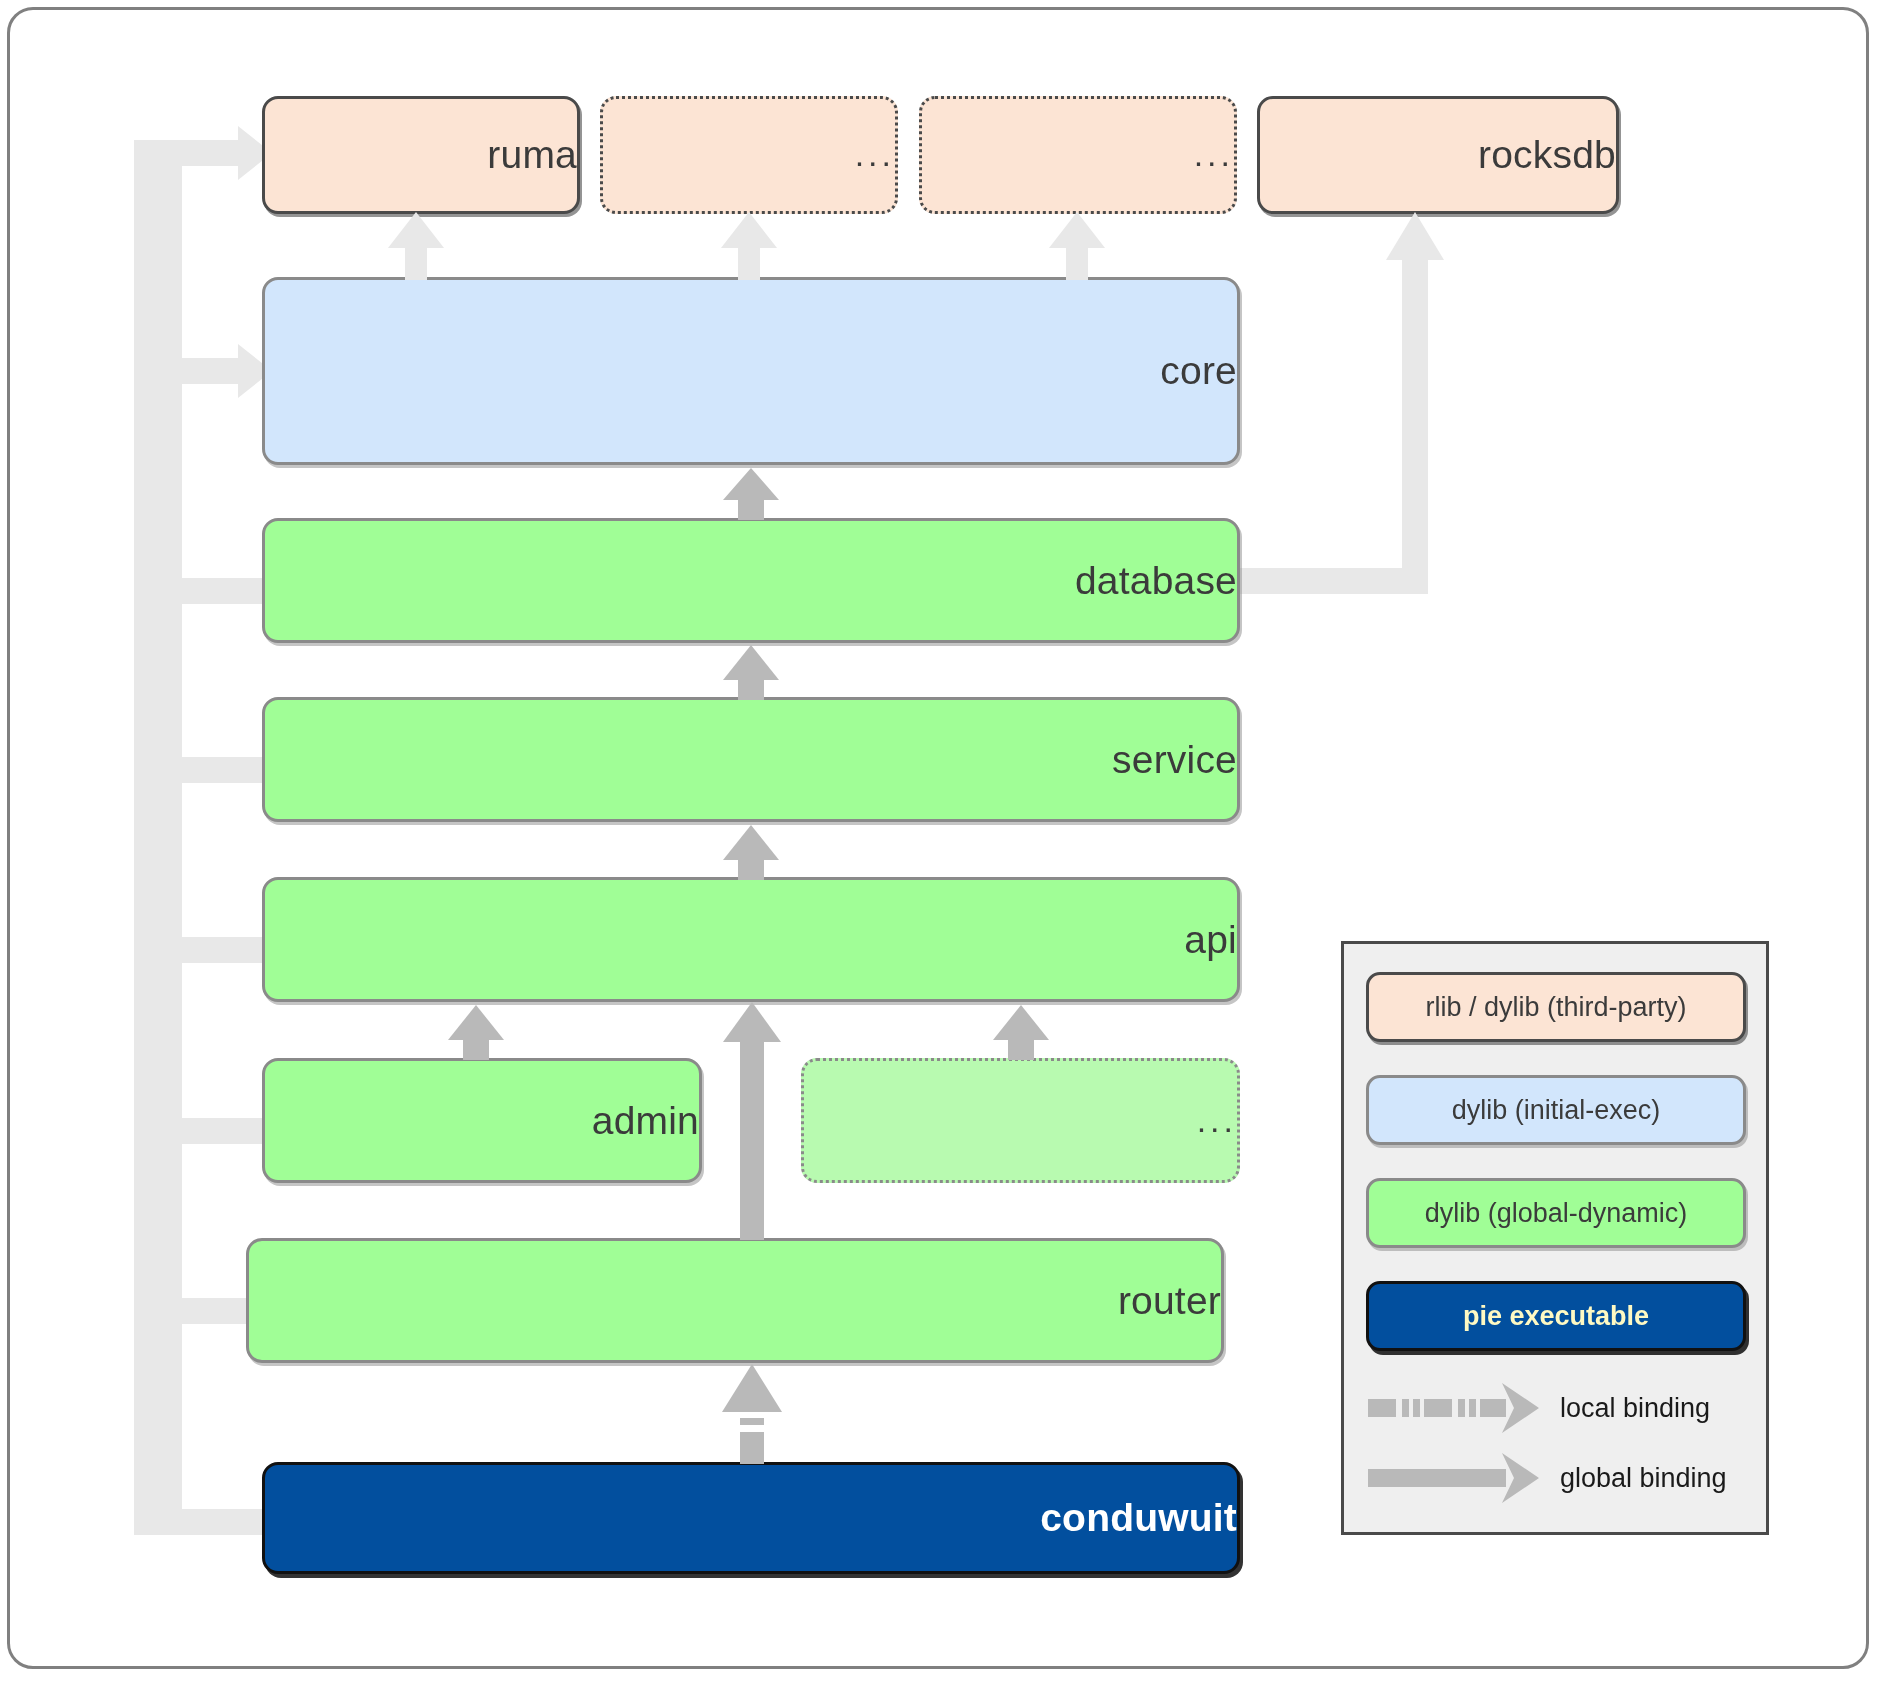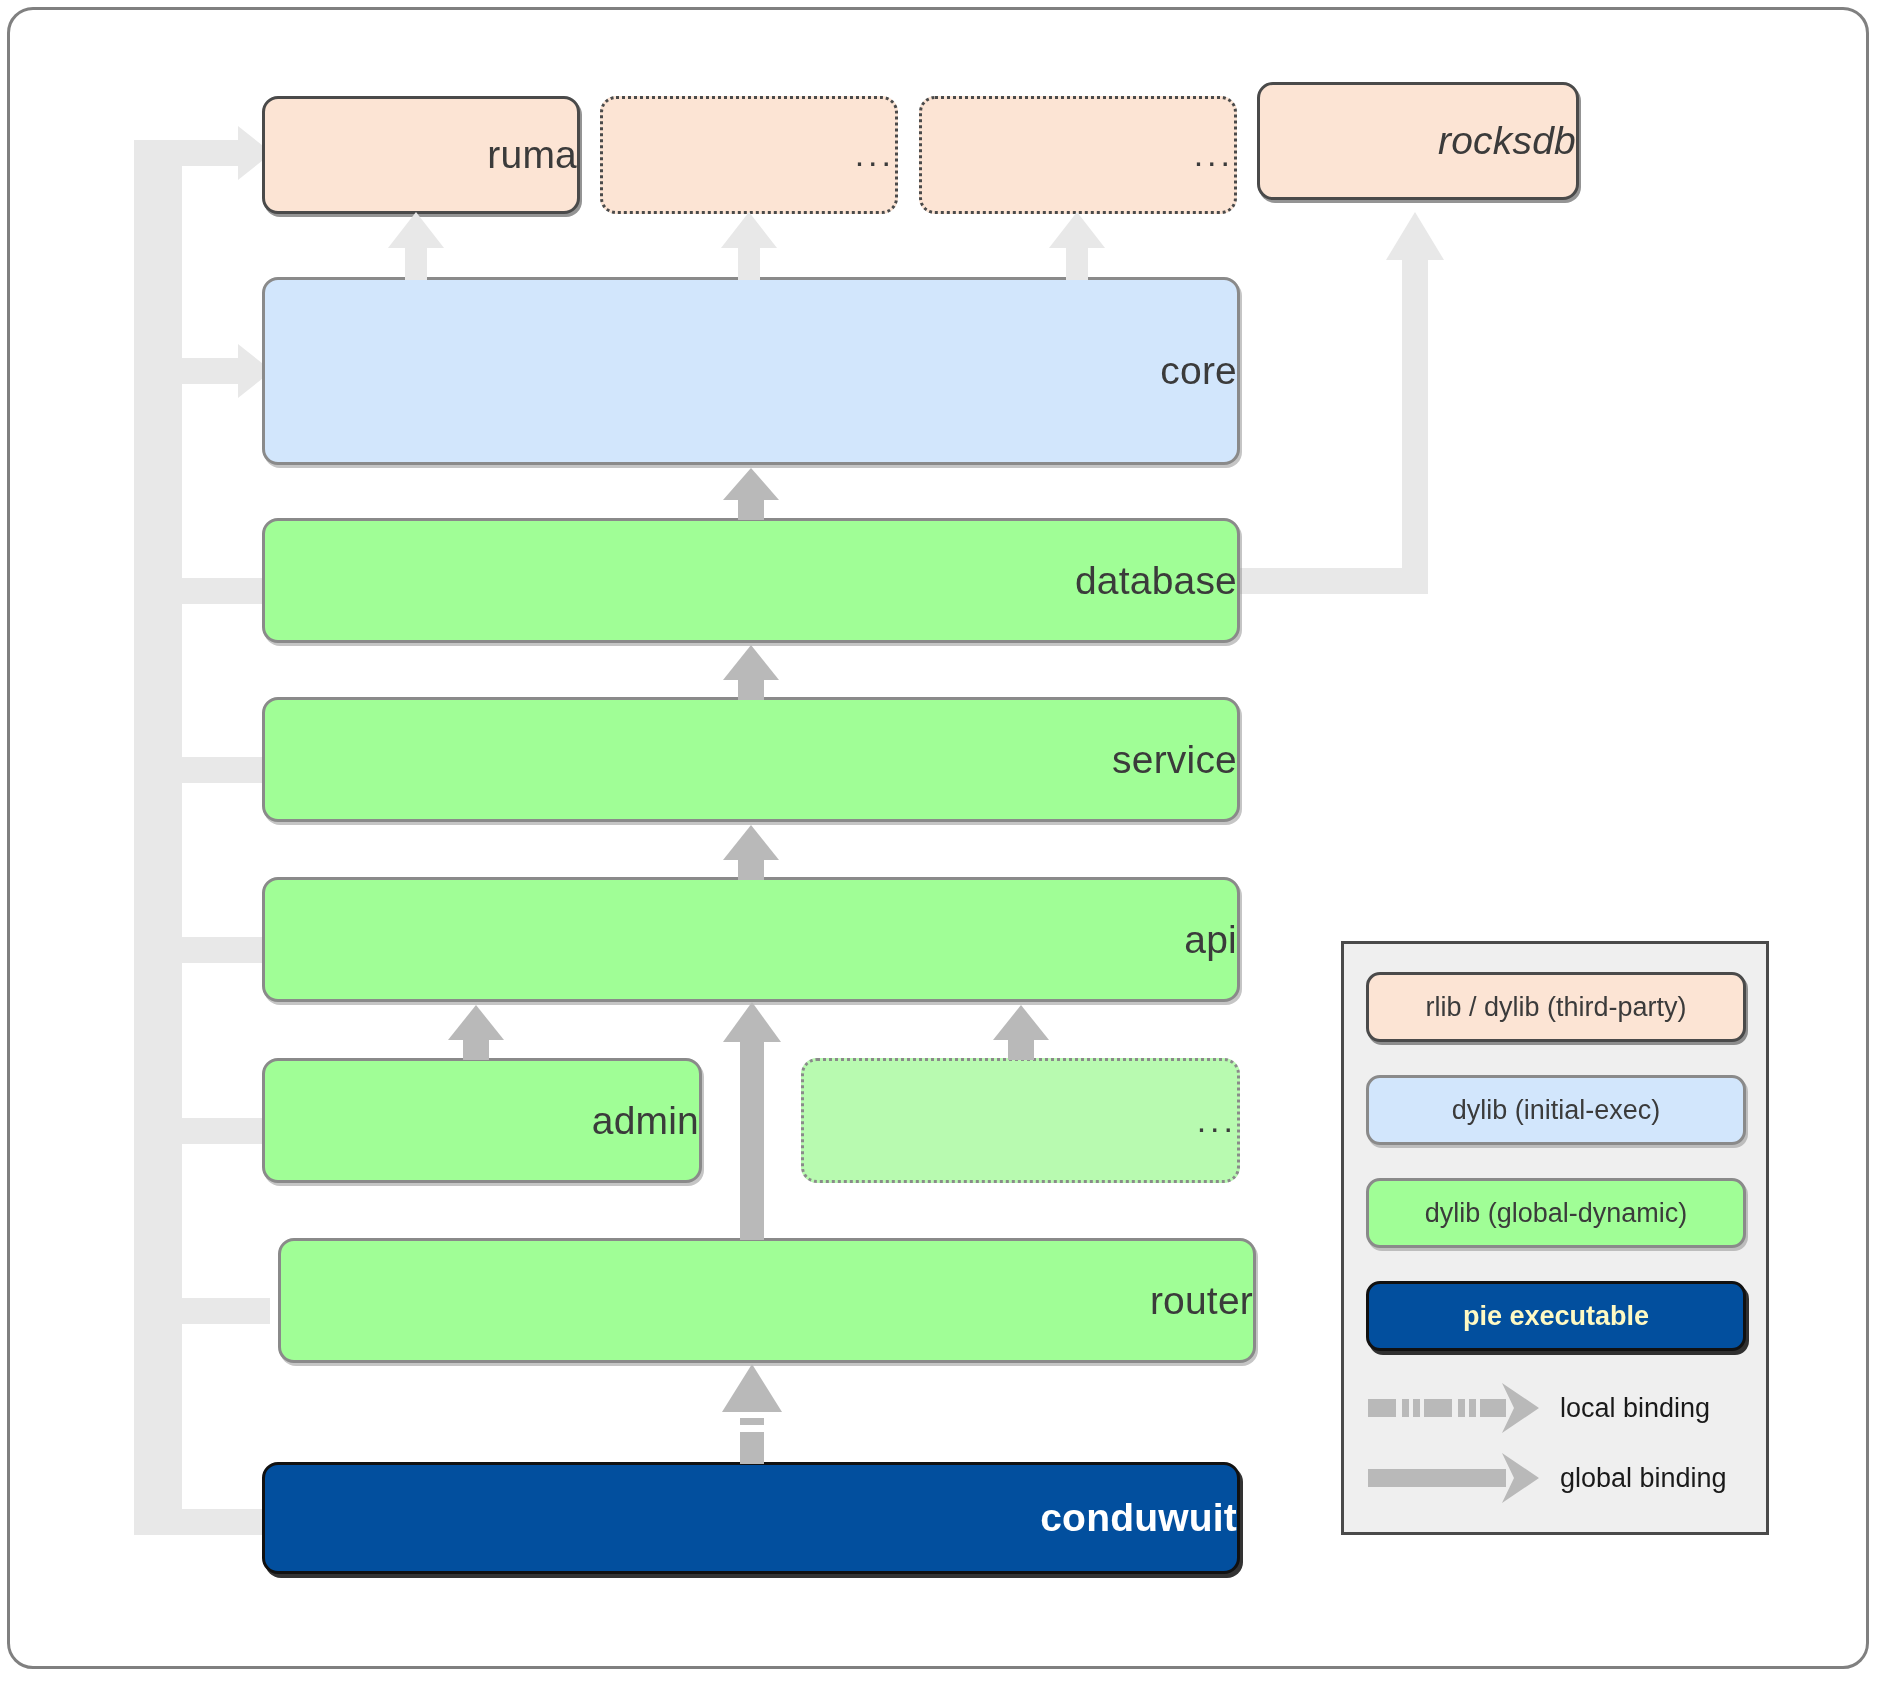--- a/index.html
+++ b/index.html
@@ -172,21 +172,21 @@
   </div>
 
   <div class="node peach-dotted" style="left:600px;top:96px;width:298px;height:118px;">
     <span class="dots">...</span>
   </div>
 
   <div class="node peach-dotted" style="left:919px;top:96px;width:318px;height:118px;">
     <span class="dots">...</span>
   </div>
 
-  <div class="node peach" style="left:1257px;top:82px;width:322px;height:118px;font-style:italic;">
+  <div class="node peach" style="left:1257px;top:96px;width:362px;height:118px;">
     <span>rocksdb</span>
   </div>
 
   <div class="node blue" style="left:262px;top:277px;width:978px;height:188px;">
     <span>core</span>
   </div>
 
   <div class="node green" style="left:262px;top:518px;width:978px;height:125px;">
     <span>database</span>
   </div>
@@ -200,21 +200,21 @@
   </div>
 
   <div class="node green" style="left:262px;top:1058px;width:440px;height:125px;">
     <span>admin</span>
   </div>
 
   <div class="node green-dotted" style="left:801px;top:1058px;width:439px;height:125px;">
     <span class="dots">...</span>
   </div>
 
-  <div class="node green" style="left:278px;top:1238px;width:978px;height:125px;">
+  <div class="node green" style="left:246px;top:1238px;width:978px;height:125px;">
     <span>router</span>
   </div>
 
   <div class="node navy" style="left:262px;top:1462px;width:978px;height:112px;">
     <span>conduwuit</span>
   </div>
 
   <svg class="arrows front" viewBox="0 0 1883 1683" width="1883" height="1683">
     <defs>
 

